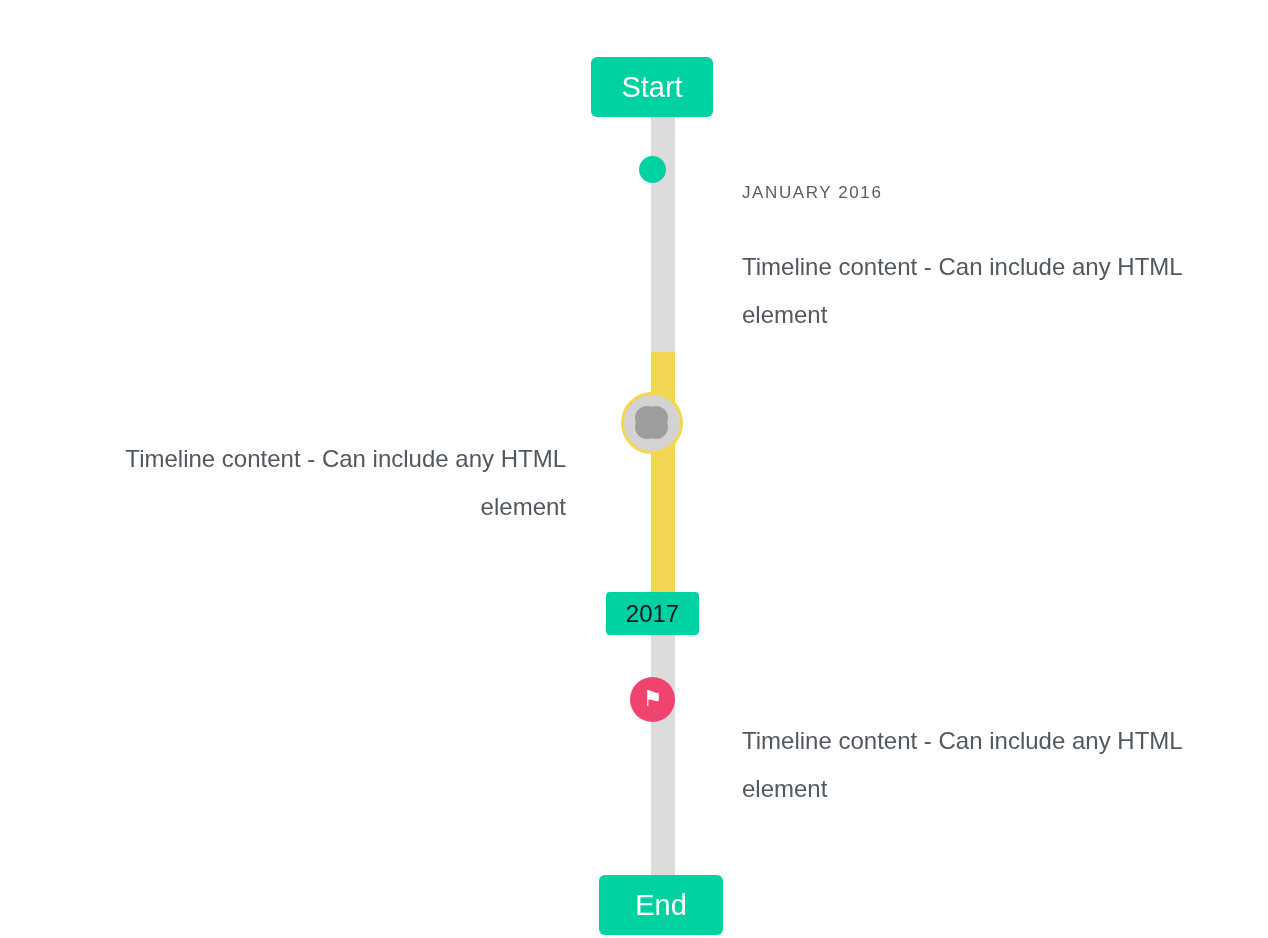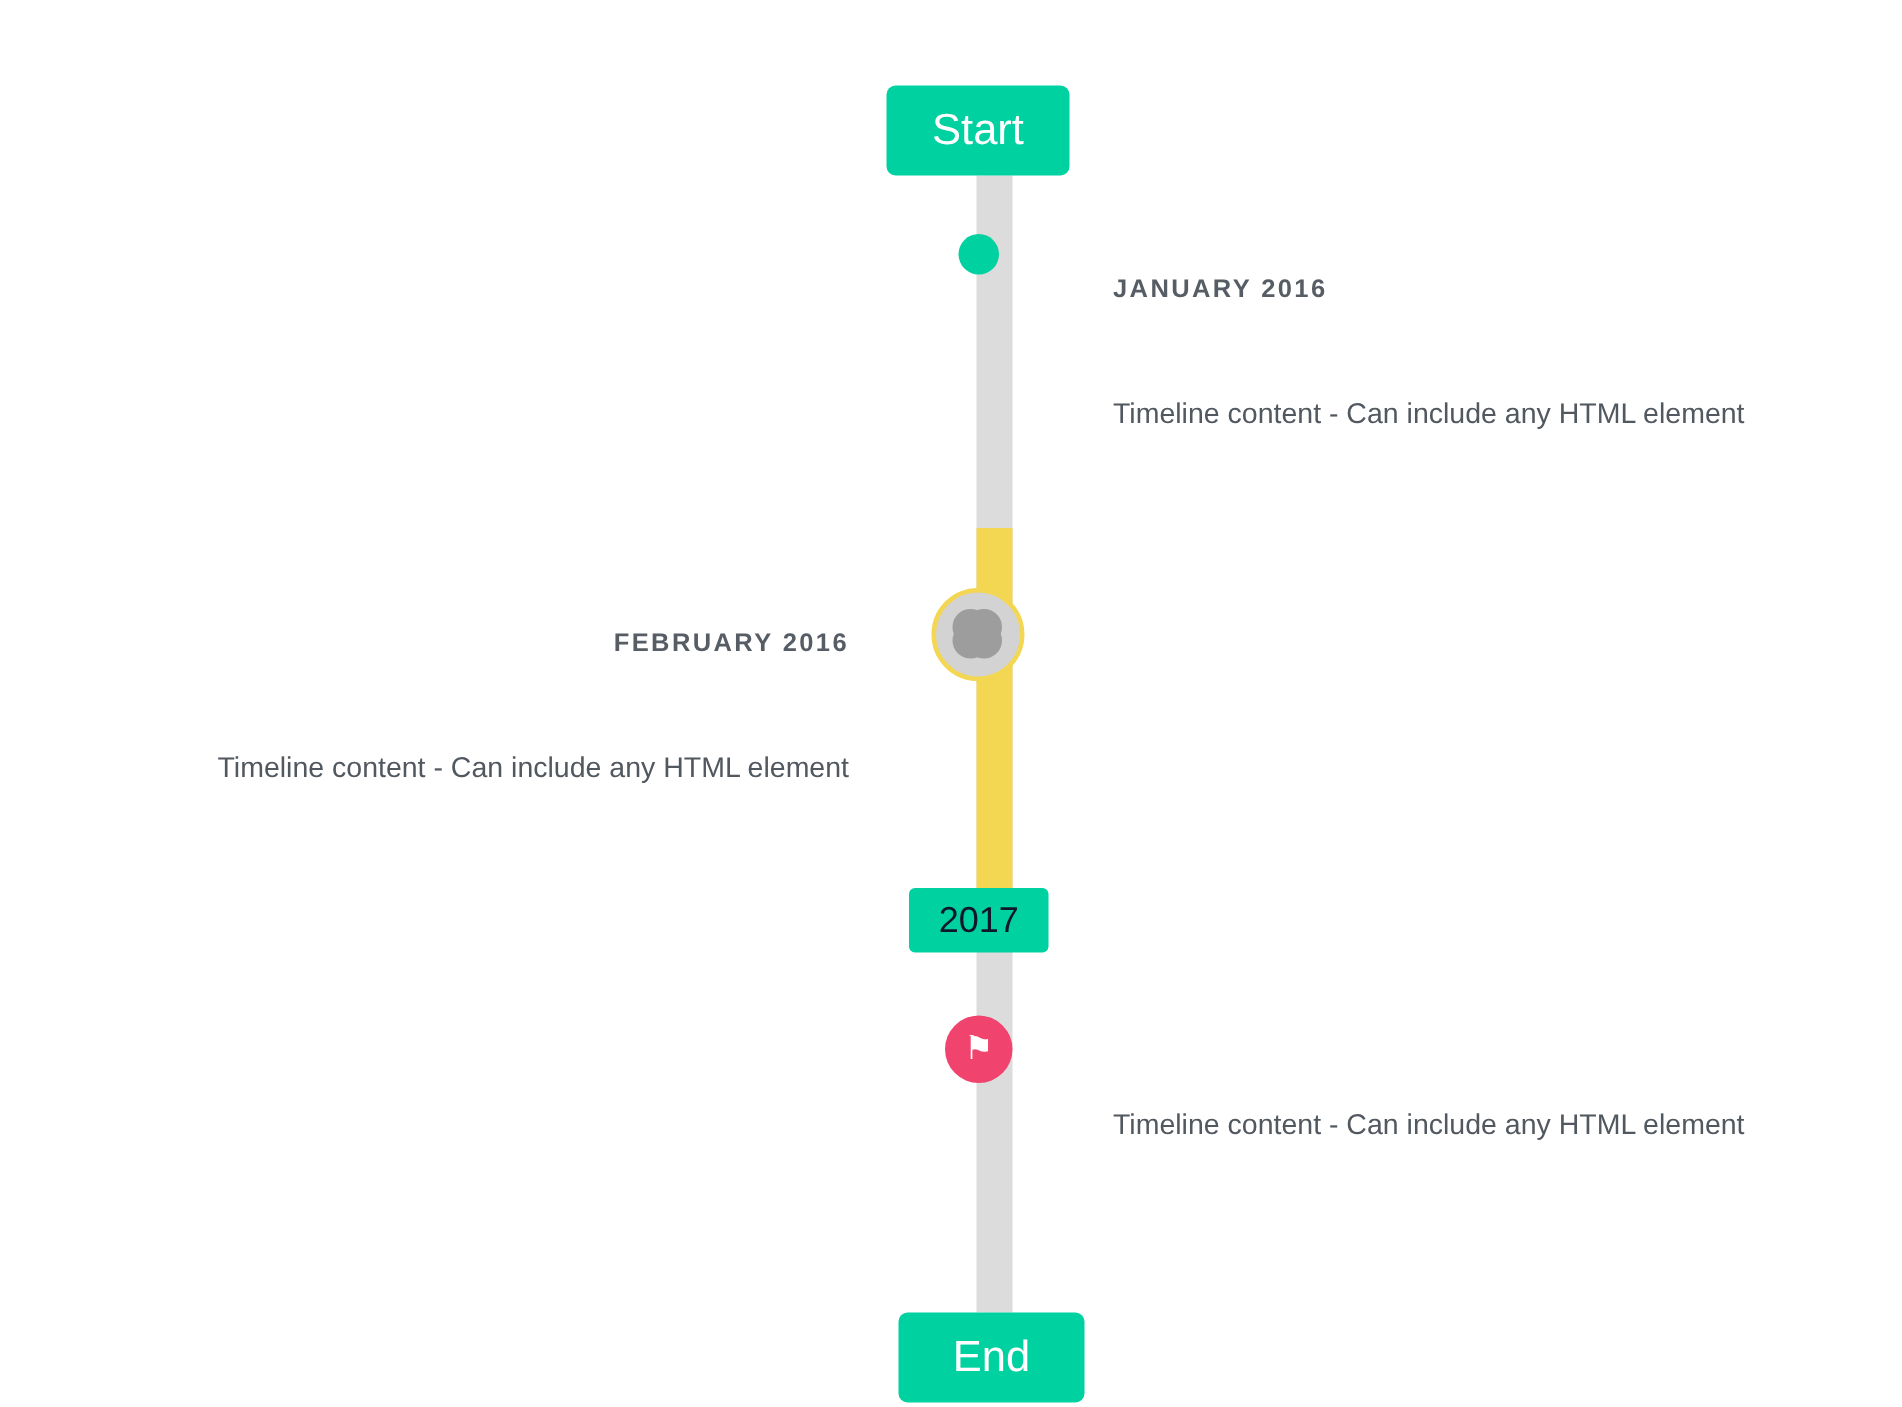--- a/index.html
+++ b/index.html
@@ -109,28 +109,28 @@
     color: #ffffff;
     font-size: 22px;
     line-height: 1;
     transform: translateY(-1px);
   }
 
   
   .item { position: absolute; }
   .item .title {
     font-size: 17px;
-    font-weight: 700;
+    font-weight: 400;
     letter-spacing: 1.6px;
     color: var(--title-text, #575d65);
   }
   .item .content {
     margin-top: 16px;
-    font-size: 19px;
-    line-height: 68px;
+    font-size: 24px;
+    line-height: 48px;
     color: var(--content-text, #52585f);
   }
   .item.right { left: 694px; width: 535px; text-align: left; }
   .item.left  { left: 30px;  width: 536px; text-align: right; }
 
   .item.item-1 { top: 135px; }
   .item.item-2 { top: 371px; }
   .item.item-3 { top: 653px; }
 </style>
 </head>
@@ -148,21 +148,20 @@
   <div class="dot-teal"></div>
   <div class="item right item-1">
     <div class="title">JANUARY 2016</div>
     <div class="content">Timeline content - Can include any HTML element</div>
   </div>
 
   <div class="dot-image">
     <div class="placeholder-dots"></div>
   </div>
   <div class="item left item-2">
-    <div class="title">FEBRUARY 2016</div>
     <div class="content">Timeline content - Can include any HTML element</div>
   </div>
 
   <div class="year-badge">
     <span>2017</span>
   </div>
 
   <div class="dot-red">
     <span class="flag-glyph">⚑</span>
   </div>

